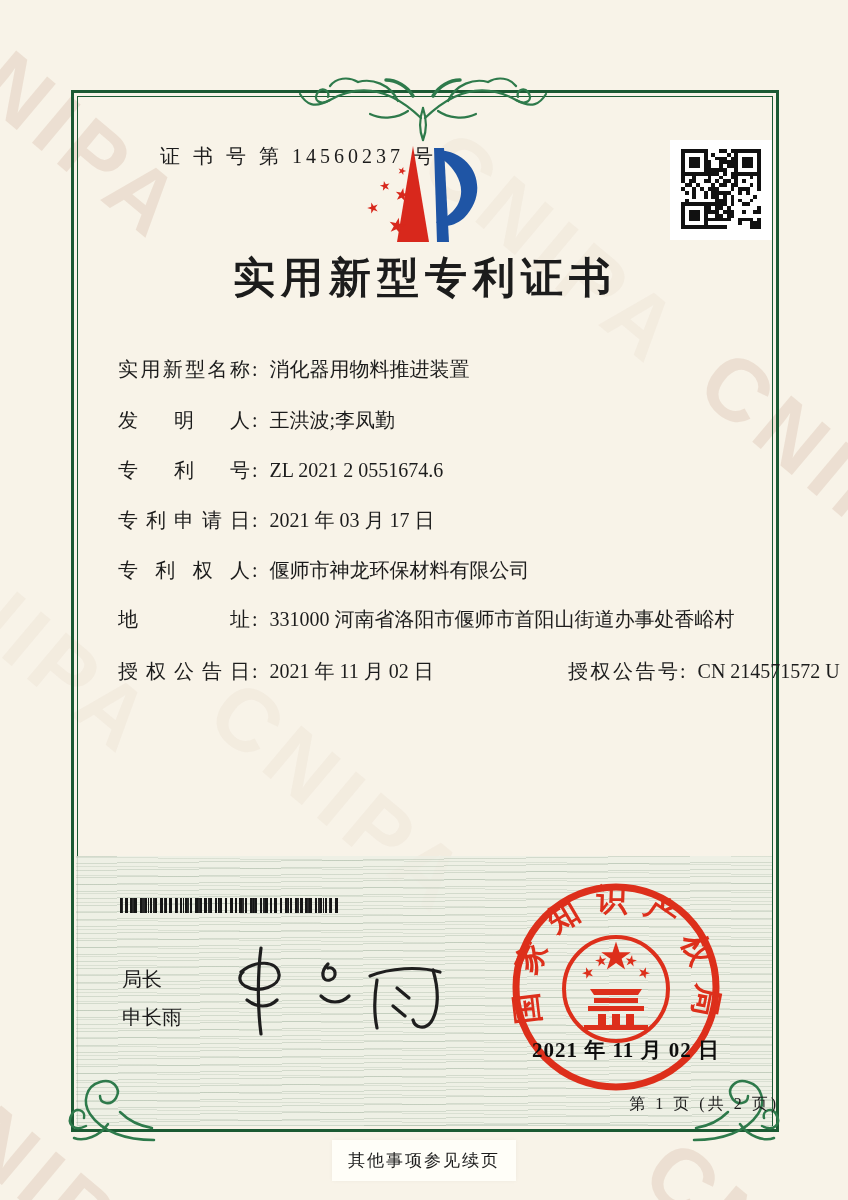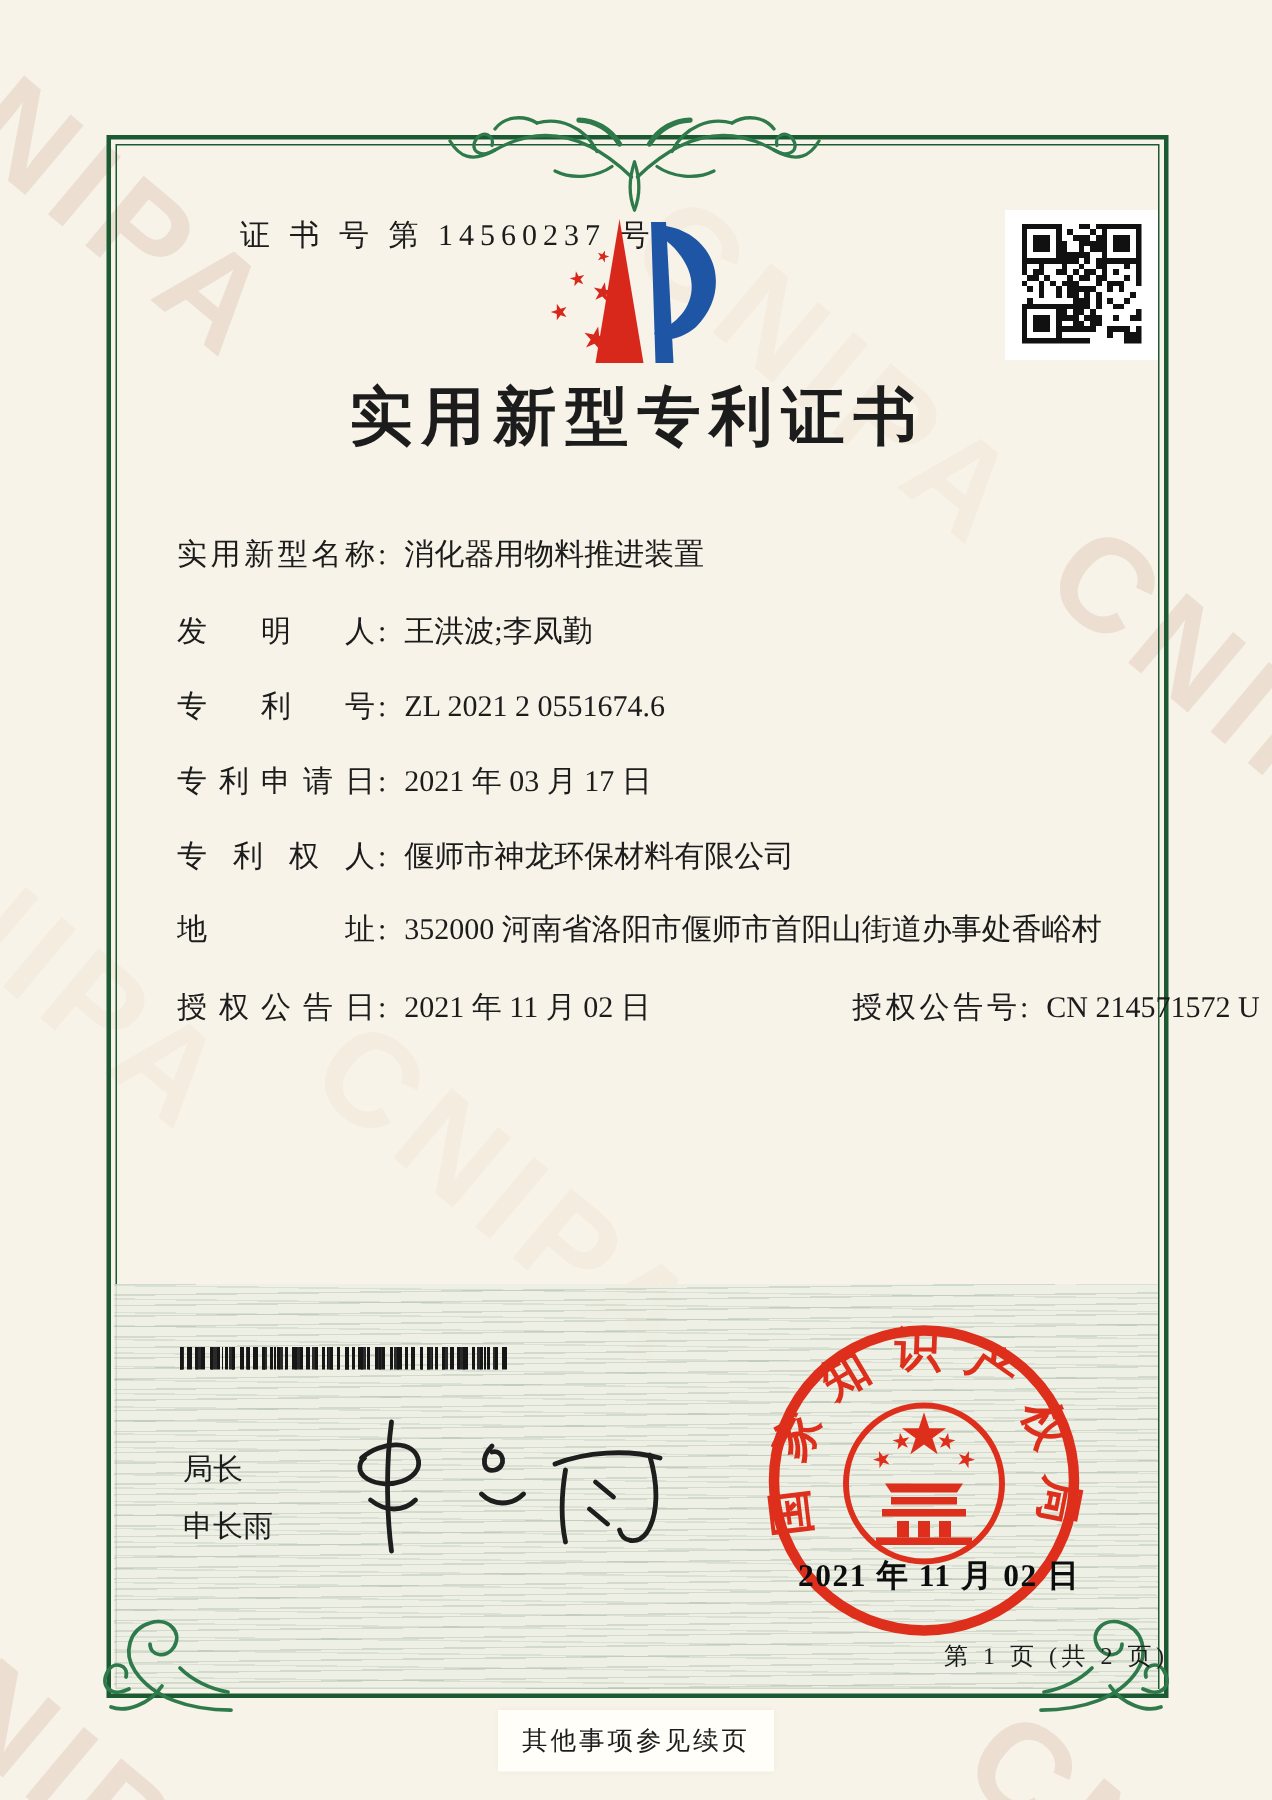--- a/index.html
+++ b/index.html
@@ -279,21 +279,21 @@
 <div class="field-row" style="top:457px;">
   <span class="field-label">专利号</span><span class="colon">:</span><span>ZL 2021 2 0551674.6</span>
 </div>
 <div class="field-row" style="top:507px;">
   <span class="field-label">专利申请日</span><span class="colon">:</span><span>2021 年 03 月 17 日</span>
 </div>
 <div class="field-row" style="top:557px;">
   <span class="field-label">专利权人</span><span class="colon">:</span><span>偃师市神龙环保材料有限公司</span>
 </div>
 <div class="field-row" style="top:606px;">
-  <span class="field-label">地址</span><span class="colon">:</span><span>352000 河南省洛阳市偃师市首阳山街道办事处香峪村</span>
+  <span class="field-label">地址</span><span class="colon">:</span><span>331000 河南省洛阳市偃师市首阳山街道办事处香峪村</span>
 </div>
 <div class="field-row" style="top:658px;width:620px;">
   <span class="field-label">授权公告日</span><span class="colon">:</span><span>2021 年 11 月 02 日</span>
   <span class="grant-group">
     <span class="field-label">授权公告号</span><span class="colon">:</span><span>CN 214571572 U</span>
   </span>
 </div>
 
 <div class="abs body-text">
 </div>

